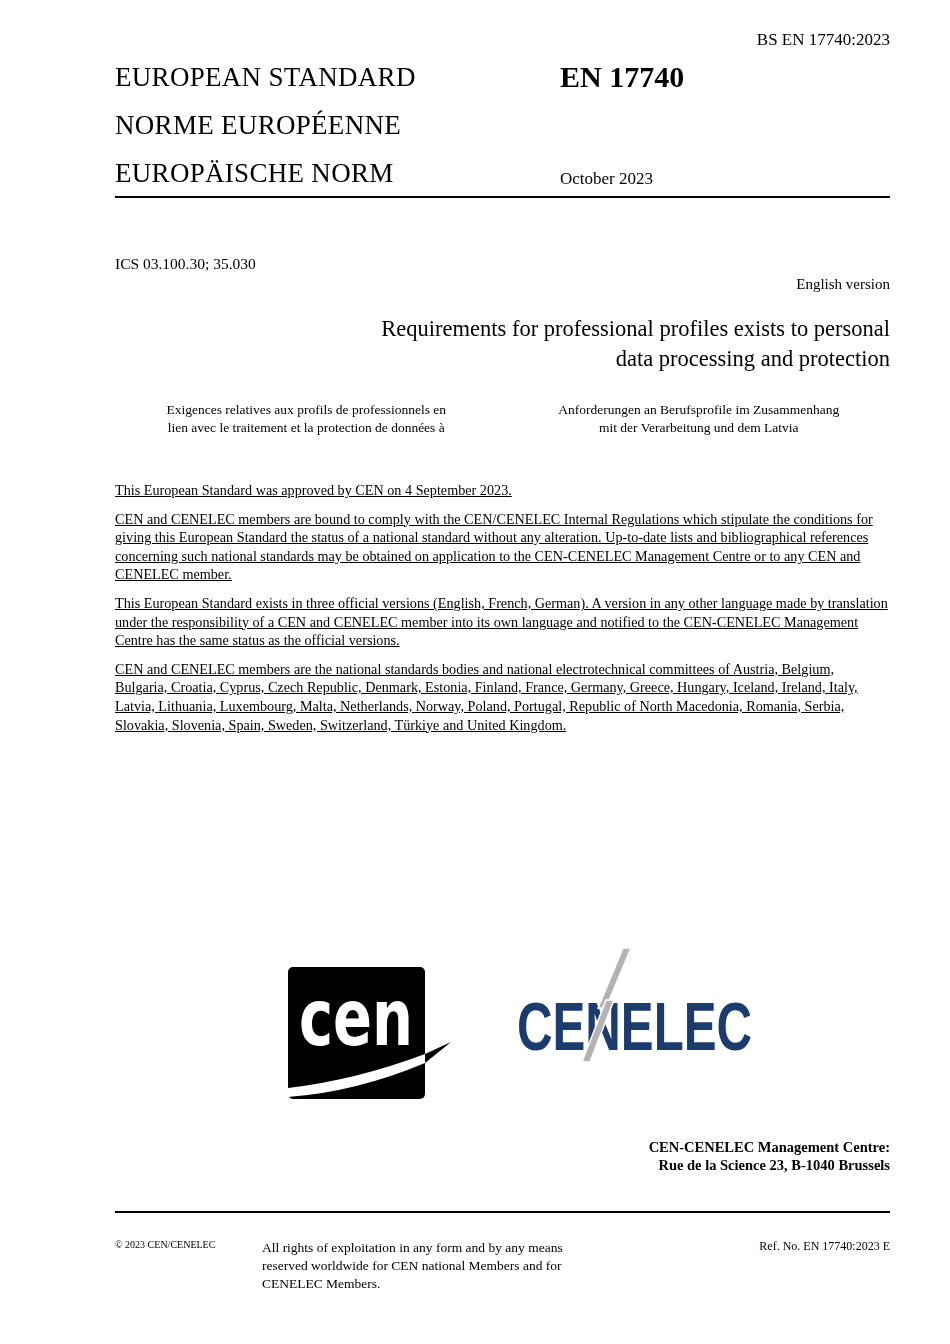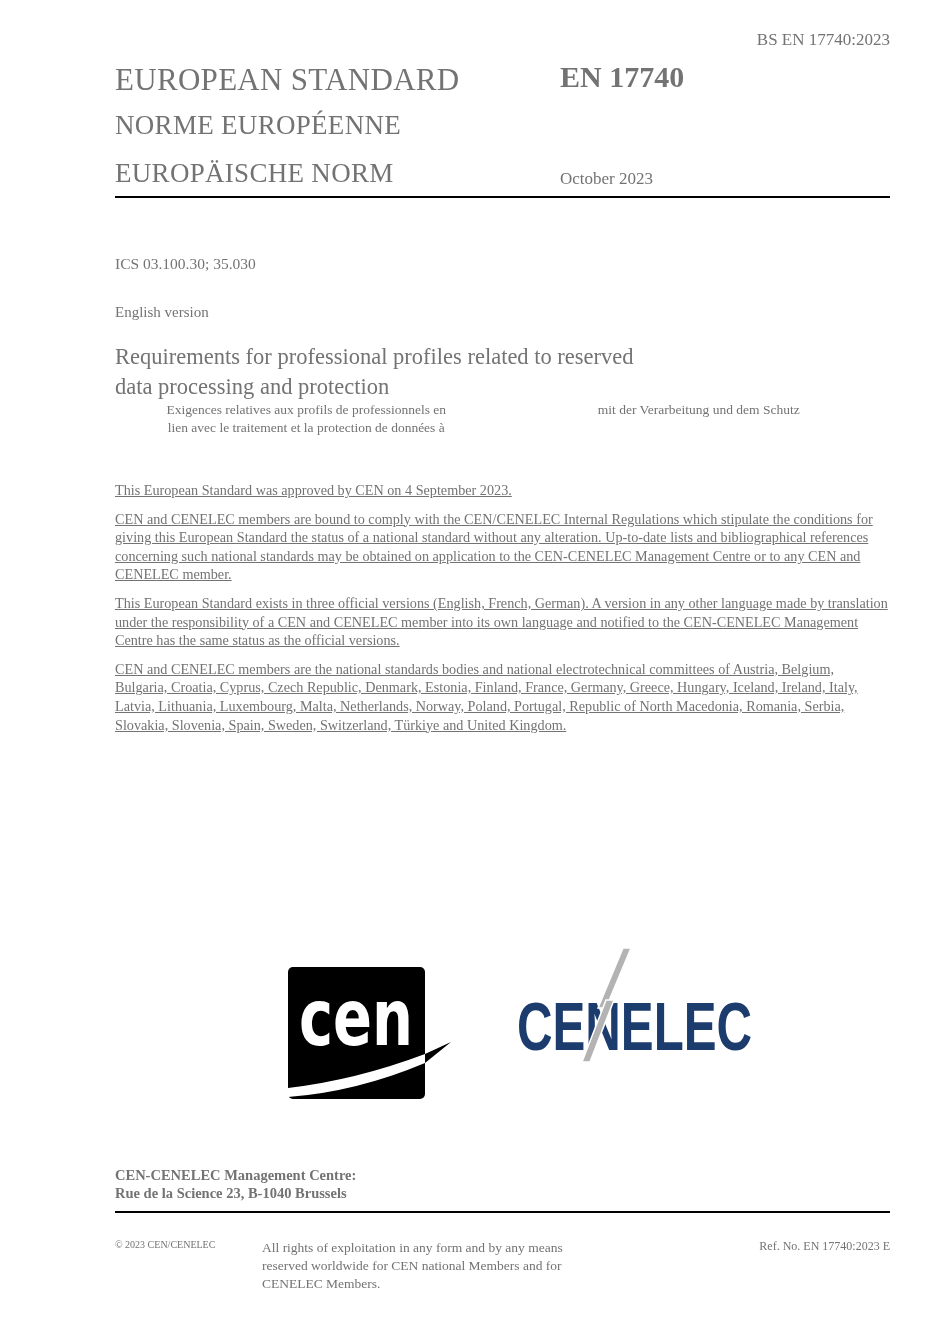--- a/index.html
+++ b/index.html
@@ -1,39 +1,39 @@
 <!DOCTYPE html>
 <html><head>
 <meta charset="utf-8">
 <style>
   html, body { margin: 0; padding: 0; background: #ffffff; }
   .page {
     position: relative;
     width: 950px;
     height: 1344px;
     background: #ffffff;
-    color: #737373;
+    color: #000000;
     font-family: "Liberation Serif", "DejaVu Serif", serif;
     overflow: hidden;
   }
   .abs { position: absolute; }
 
   .doc-ref     { top: 30px; right: 60px; font-size: 17px; }
 
-  .title-en    { left: 115px; top: 62px;  font-size: 31px; letter-spacing: .3px; }
+  .title-en    { left: 115px; top: 62px;  font-size: 27px; letter-spacing: .3px; }
   .title-fr    { left: 115px; top: 110px; font-size: 27px; letter-spacing: .3px; }
   .title-de    { left: 115px; top: 158px; font-size: 27px; letter-spacing: .3px; }
 
   .std-number  { left: 560px; top: 60px;  font-size: 30px; font-weight: bold; }
   .date        { left: 560px; top: 169px; font-size: 17px; }
 
   .rule-top    { left: 115px; right: 60px; top: 196px; height: 2px; background: #000; }
   .ics         { left: 115px; top: 211px; font-size: 15.5px; margin-top: 44px; }
 
-  .center-band { left: 115px; right: 60px; text-align: left; margin-top: 28px; }
+  .center-band { left: 115px; right: 60px; text-align: right; }
   .eng-version { top: 276px; font-size: 15px; }
   .main-title  { top: 314px; font-size: 22.5px; line-height: 30px; }
   .main-title .line { white-space: nowrap; }
 
   .trans {
     left: 115px; right: 60px; top: 401px;
     display: grid; grid-template-columns: 1fr 1fr; column-gap: 110px;
     font-size: 13.5px; line-height: 17.5px; text-align: center; gap: 10px;
   }
   .trans .line { white-space: nowrap; }
@@ -66,31 +66,32 @@
   <div class="abs std-number">EN 17740</div>
   <div class="abs date">October 2023</div>
 
   <div class="abs rule-top"></div>
 
   <div class="abs ics">ICS 03.100.30; 35.030</div>
 
   <div class="abs center-band eng-version">English version</div>
 
   <div class="abs center-band main-title">
-    <div class="line">Requirements for professional profiles related to reserved</div>
+    <div class="line">Requirements for professional profiles exists to personal</div>
     <div class="line">data processing and protection</div>
   </div>
 
   <div class="abs trans">
     <div>
       <div class="line">Exigences relatives aux profils de professionnels en</div>
       <div class="line">lien avec le traitement et la protection de données à</div>
     </div>
     <div>
-      <div class="line">mit der Verarbeitung und dem Schutz</div>
+      <div class="line">Anforderungen an Berufsprofile im Zusammenhang</div>
+      <div class="line">mit der Verarbeitung und dem Latvia</div>
     </div>
   </div>
 
   <div class="abs paras">
     <p>This European Standard was approved by CEN on 4 September 2023.</p>
     <p>CEN and CENELEC members are bound to comply with the CEN/CENELEC Internal Regulations which stipulate the conditions for giving this European Standard the status of a national standard without any alteration. Up-to-date lists and bibliographical references concerning such national standards may be obtained on application to the CEN-CENELEC Management Centre or to any CEN and CENELEC member.</p>
     <p>This European Standard exists in three official versions (English, French, German). A version in any other language made by translation under the responsibility of a CEN and CENELEC member into its own language and notified to the CEN-CENELEC Management Centre has the same status as the official versions.</p>
     <p>CEN and CENELEC members are the national standards bodies and national electrotechnical committees of Austria, Belgium, Bulgaria, Croatia, Cyprus, Czech Republic, Denmark, Estonia, Finland, France, Germany, Greece, Hungary, Iceland, Ireland, Italy, Latvia, Lithuania, Luxembourg, Malta, Netherlands, Norway, Poland, Portugal, Republic of North Macedonia, Romania, Serbia, Slovakia, Slovenia, Spain, Sweden, Switzerland, Türkiye and United Kingdom.</p>
   </div>
 

